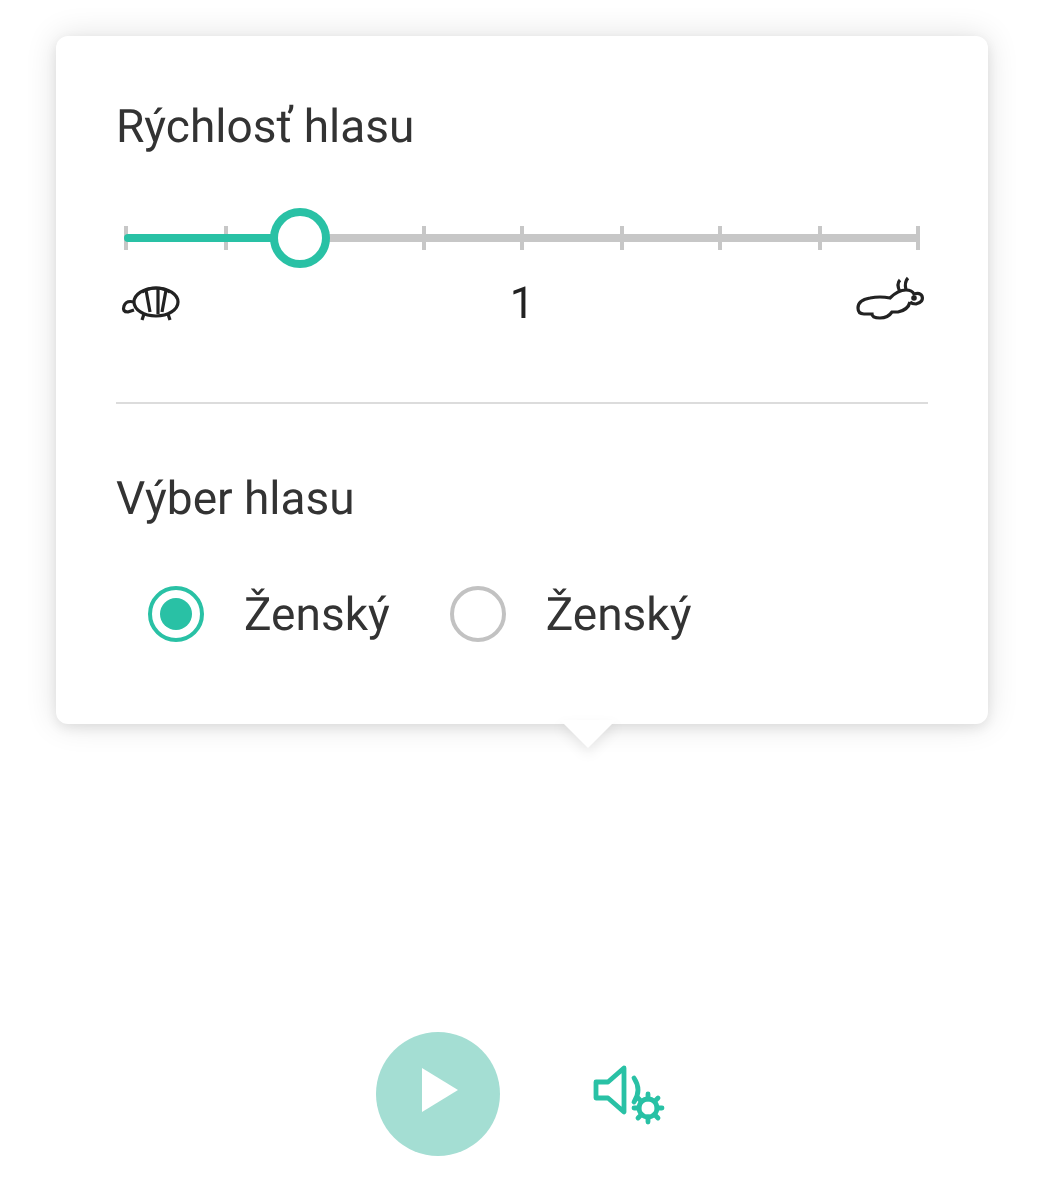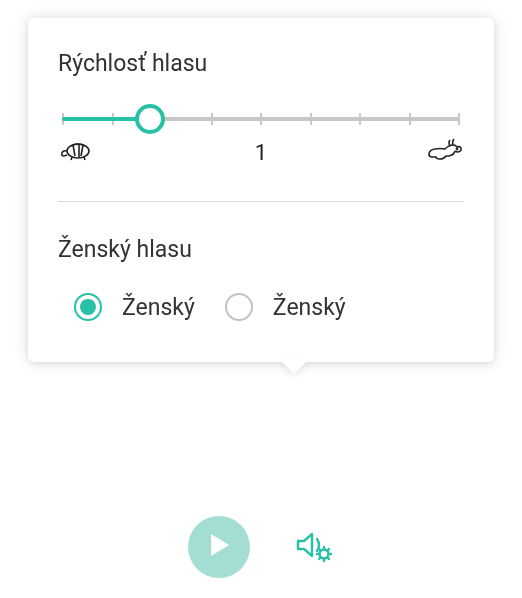--- a/index.html
+++ b/index.html
@@ -217,21 +217,21 @@
         <path d="M6 20 Q3 20 3 17 Q3 13 9 12 Q14 11 19 12 Q23 8 27 8 Q30 8 31 10 Q34 9 35 11 Q36 14 32 15 Q30 15 29 14"></path>
         <path d="M29 14 Q28 18 23 19 L20 19 Q18 22 14 22 Q10 22 10 20 L6 20"></path>
         <circle cx="31" cy="12" r="0.6" fill="#222"></circle>
         <path d="M24 9 Q22 5 24 3 M27 8 Q26 4 28 2"></path>
       </svg>
     </span>
   </div>
 
   <hr class="divider">
 
-  <div class="voice-title">Ženský hlasu</div>
+  <div class="voice-title">Výber hlasu</div>
 
   <div class="radio-group">
     <div class="radio-item">
       <span class="radio-outer selected">
         <span class="radio-inner"></span>
       </span>
       <span class="radio-label">Ženský</span>
     </div>
     <div class="radio-item">
       <span class="radio-outer"></span>

